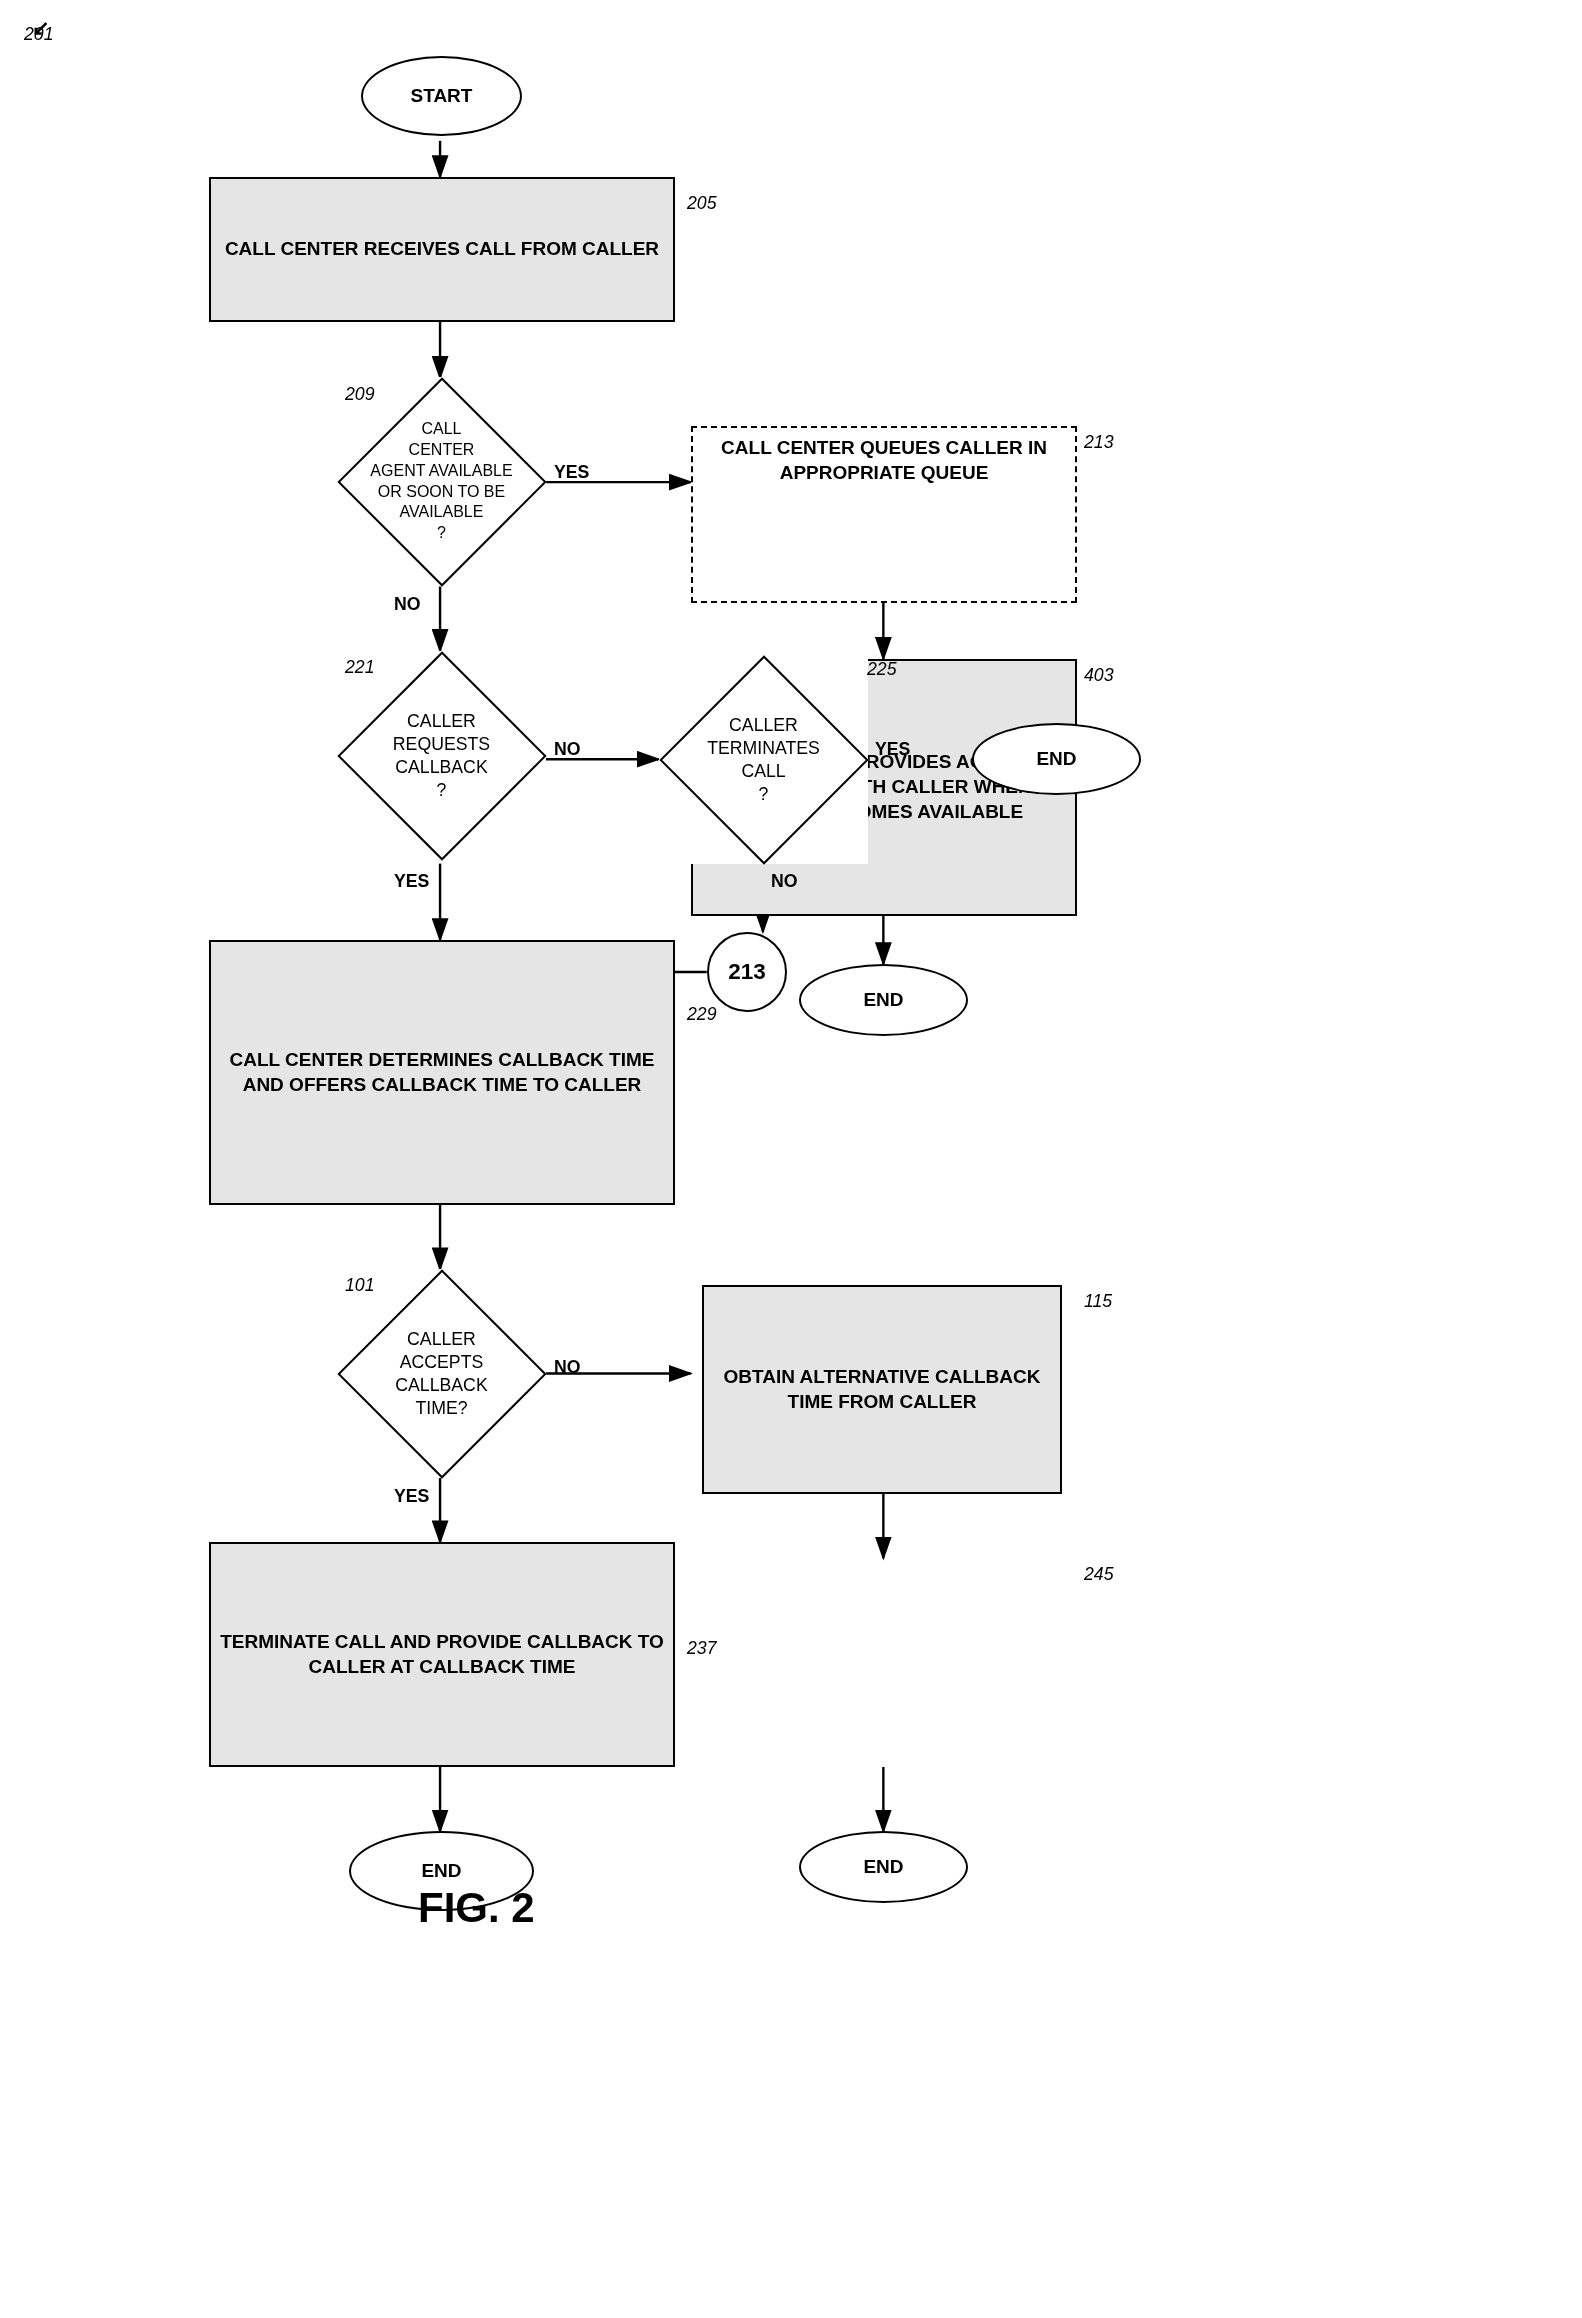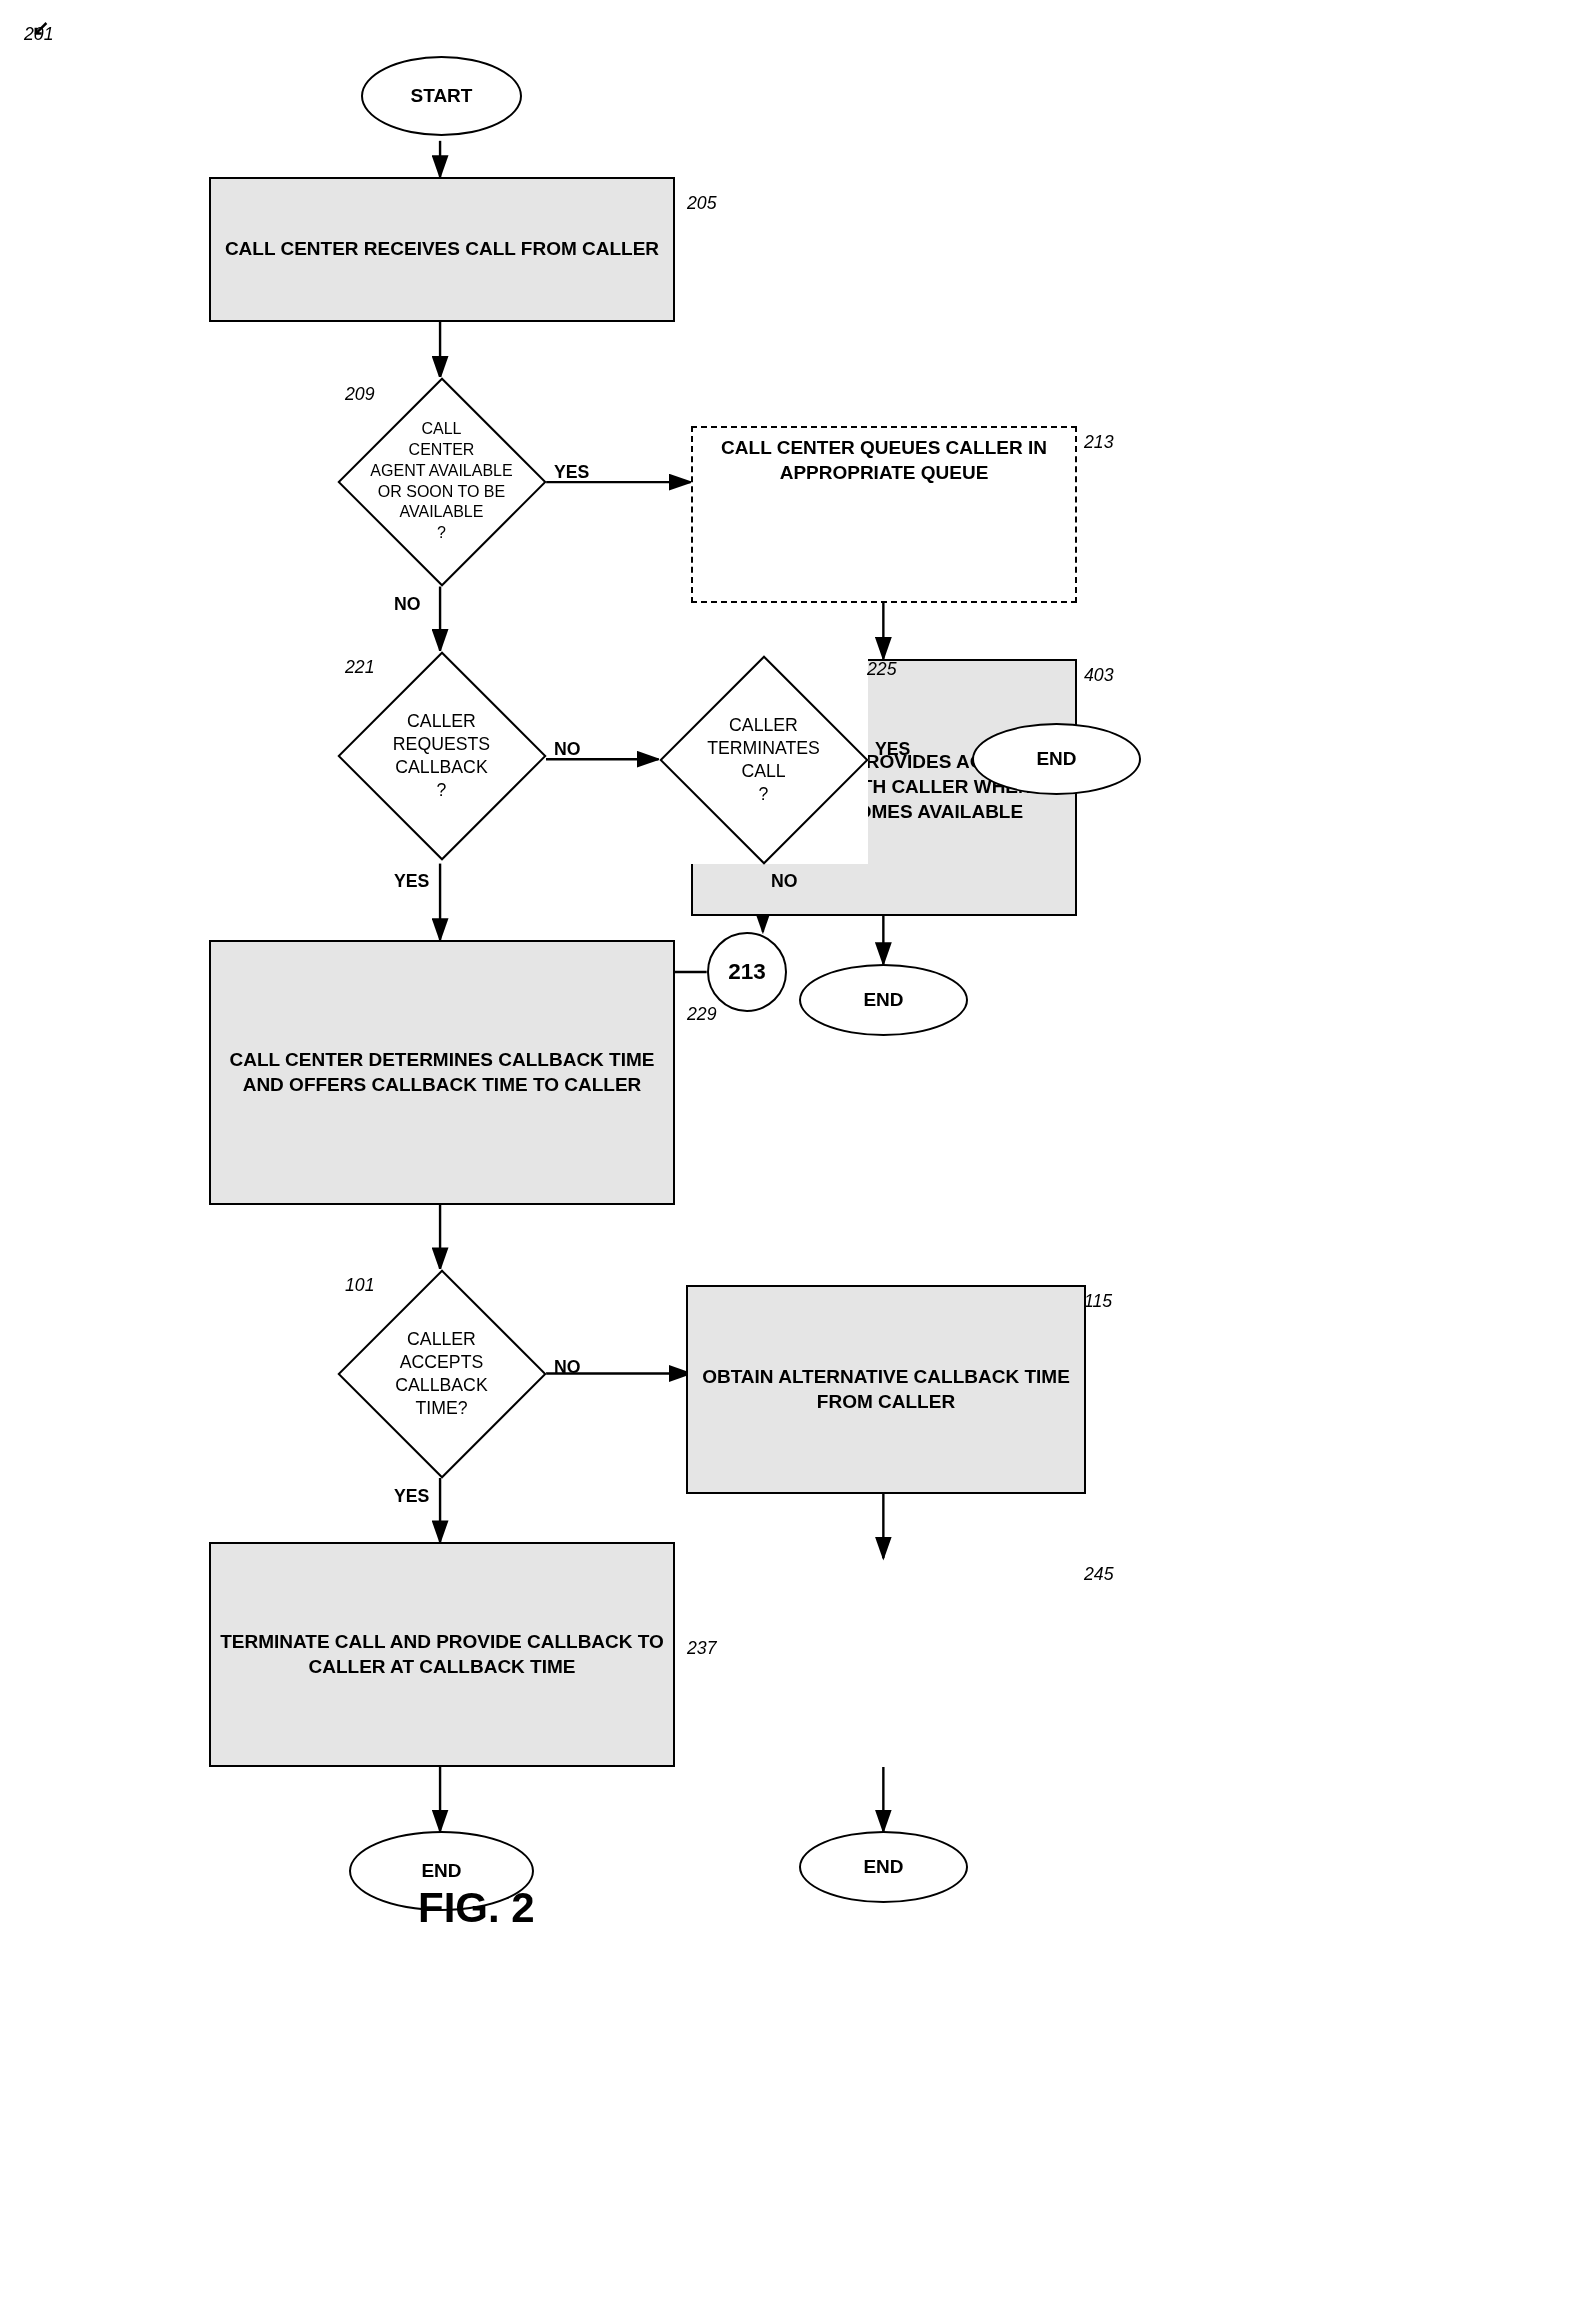--- a/index.html
+++ b/index.html
@@ -258,21 +258,21 @@
     <div class="fc-diamond-text" style="font-size:17.7px;">
       CALLER<br>ACCEPTS<br>CALLBACK<br>TIME?
     </div>
   </div>
   <div class="fc-label" style="left:345px; top:1275px;">101</div>
 
   <div class="connector-label" style="left:554px; top:1357px;">NO</div>
 
   <div class="connector-label" style="left:394px; top:1486px;">YES</div>
 
-  <div class="fc-rect" style="left:686px; top:1285px; width:400px; height:209px;">
+  <div class="fc-rect" style="left:702px; top:1285px; width:360px; height:209px;">
     <span>OBTAIN ALTERNATIVE
 CALLBACK TIME FROM
 CALLER</span>
   </div>
   <div class="fc-label" style="left:1084px; top:1291px;">115</div>
 
   <div class="fc-label" style="left:1084px; top:1564px;">245</div>
 
   <div class="fc-oval" style="left:799px; top:1831px; width:169px; height:72px;">
     <span>END</span>

